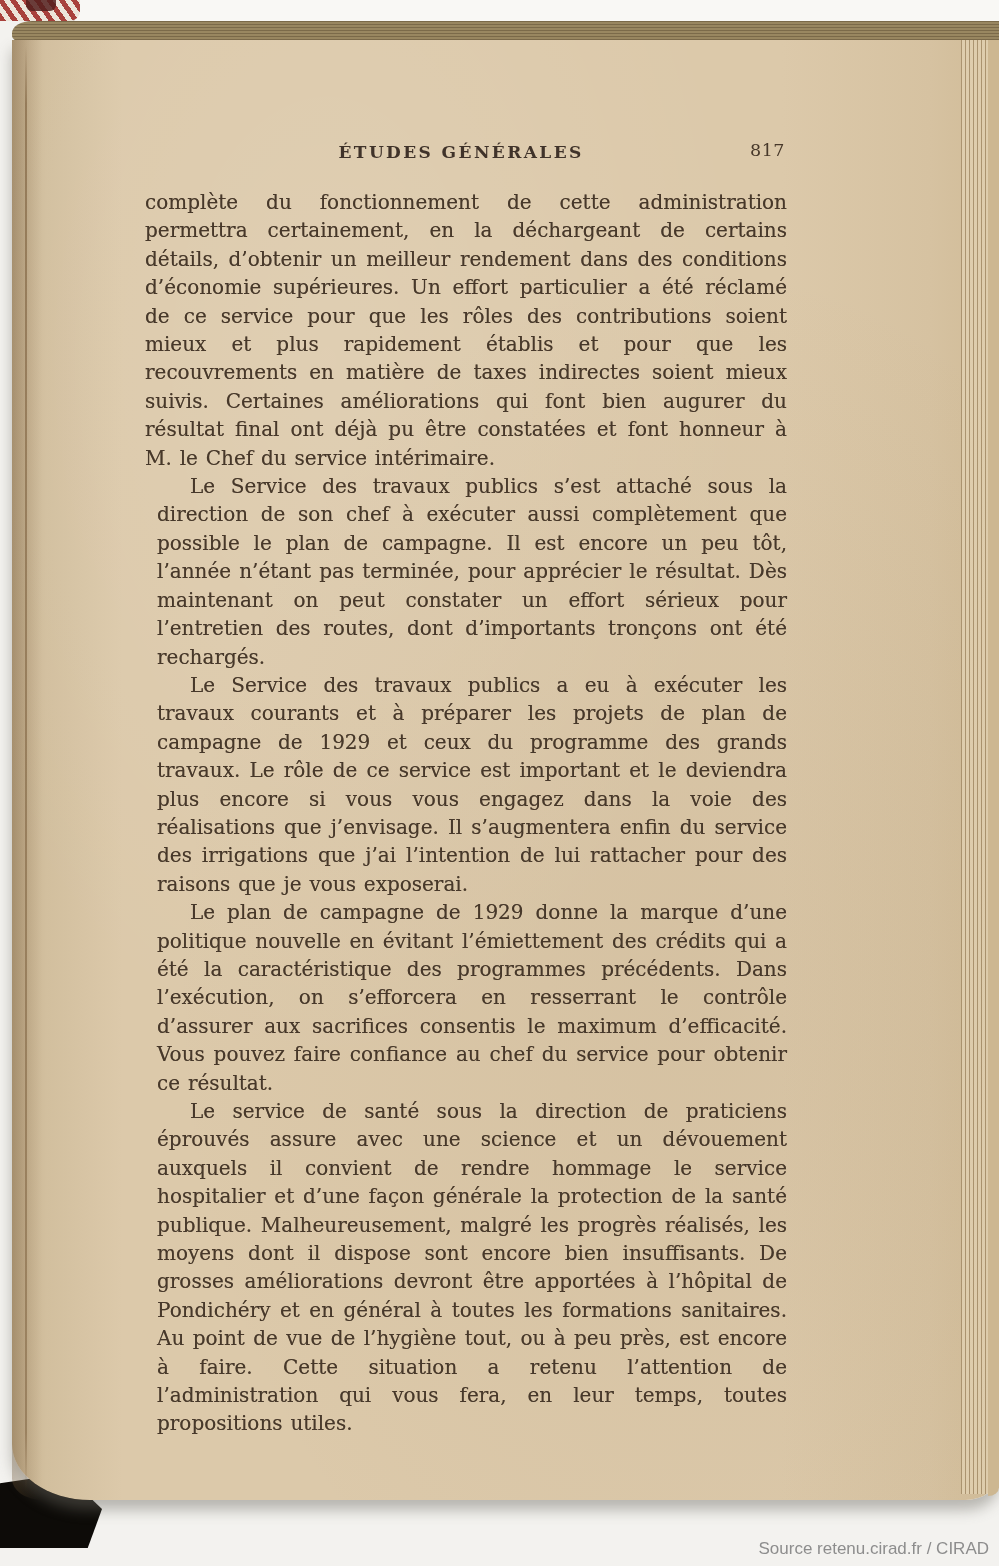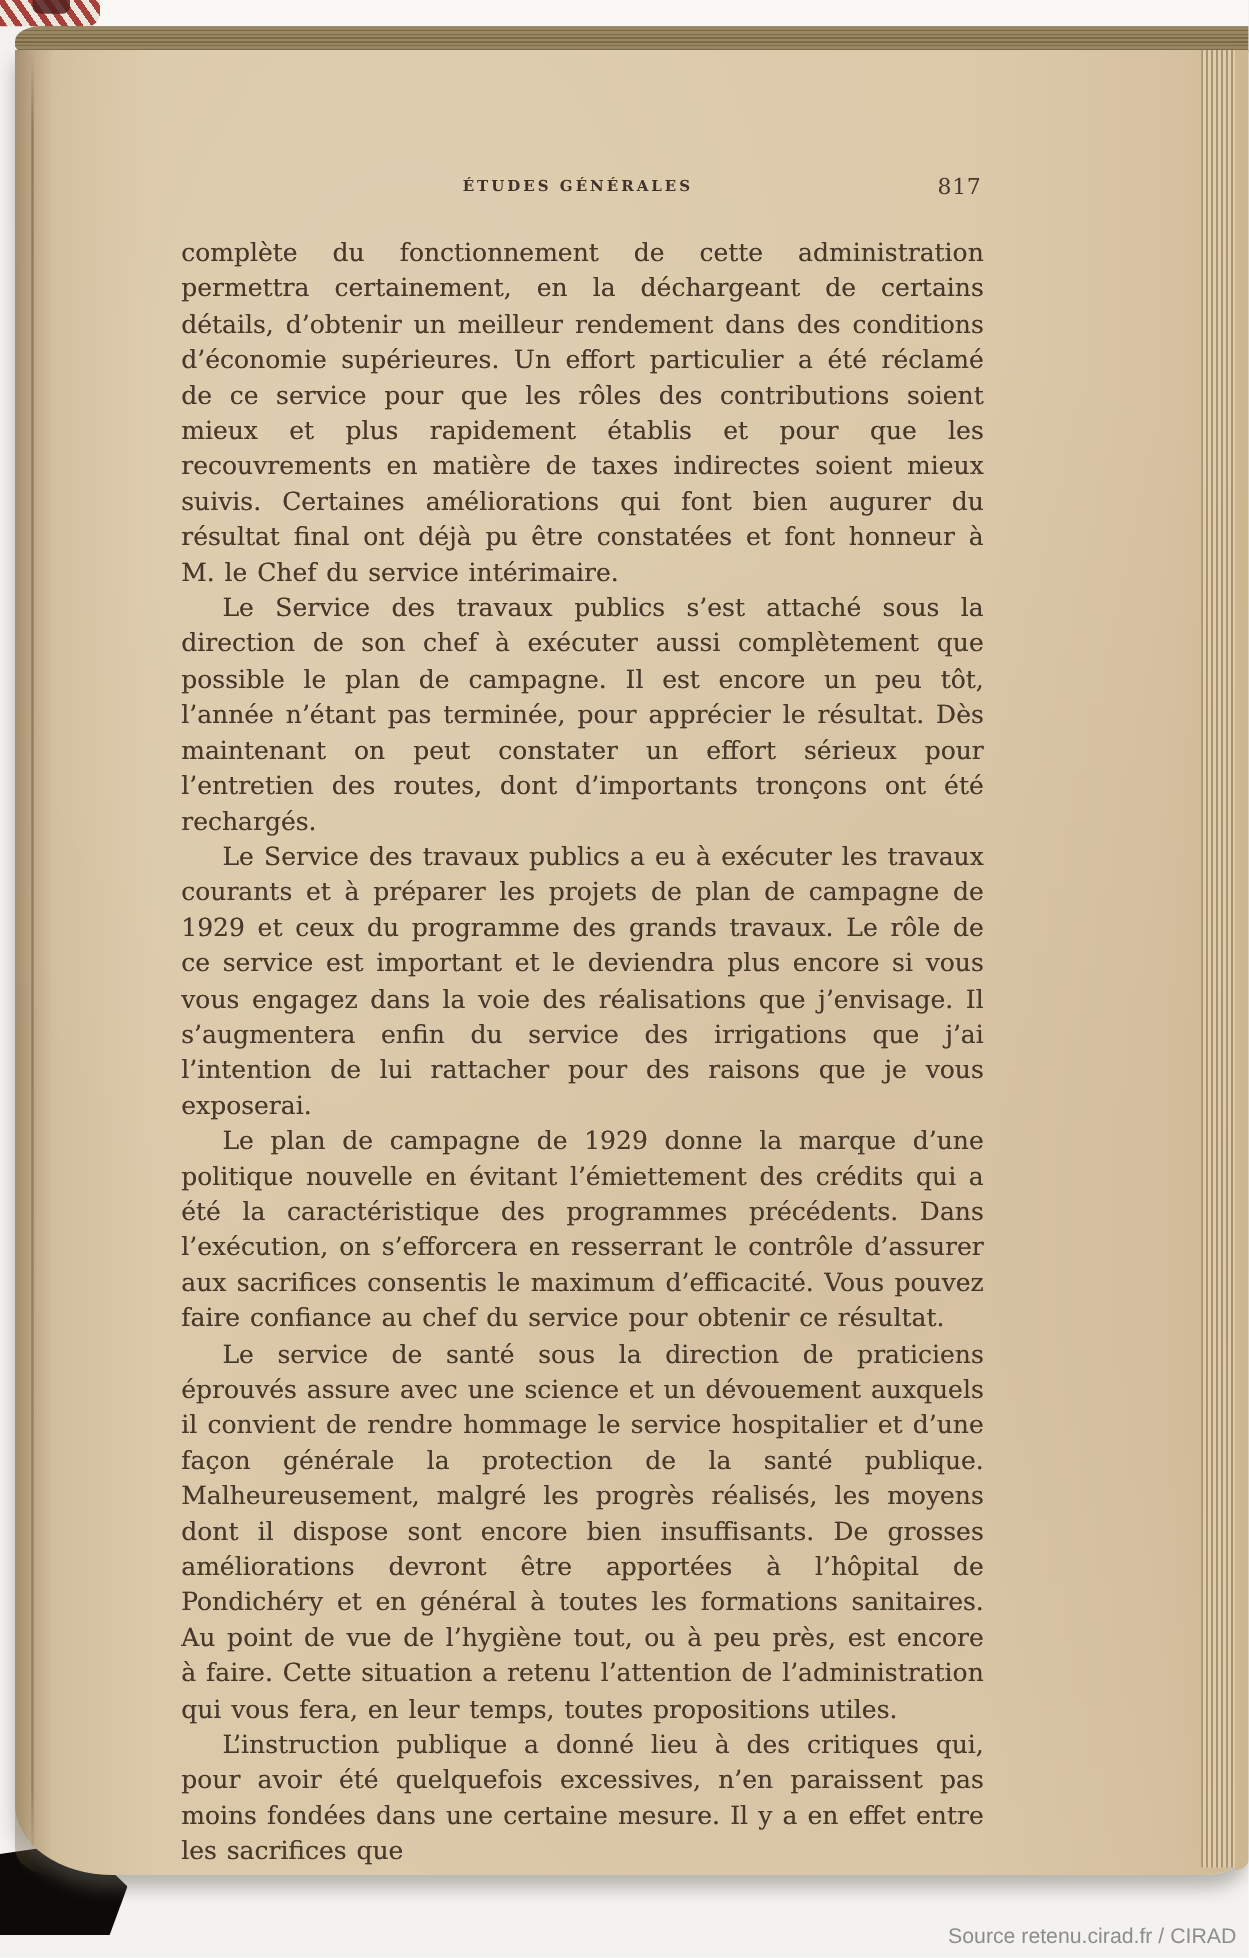--- a/index.html
+++ b/index.html
@@ -71,32 +71,32 @@
     background:var(--paper_edge);
     border-bottom-right-radius:30px 24px;
   }
   
   .page-content{
     position:absolute;left:133px;top:100px;width:642px;color:var(--ink);
   }
   .page-header{position:relative;height:24px;margin-bottom:24px;}
   .running-title{
     position:absolute;left:50%;top:2px;transform:translateX(-52%);
-    font-size:12px;font-weight:700;letter-spacing:2.4px;white-space:nowrap;
+    font-size:17px;font-weight:700;letter-spacing:2.4px;white-space:nowrap;
     color:#40332a;
   }
   .page-number{
     position:absolute;right:2px;top:0;font-size:17.5px;letter-spacing:.5px;
   }
   .para{
     font-size:20px;line-height:28.4px;text-align:justify;
     text-shadow:0 0 .5px rgba(71,56,42,.55);
     word-spacing:1.5px;
   }
-  .para.indent{text-indent:33px;}
+  .para.indent{text-indent:33px;margin-left:12px;}
   
   .source-caption{
     position:absolute;right:10px;bottom:7px;
     font-family:"Liberation Sans", sans-serif;font-size:17px;color:var(--footer_text);
   }
 </style>
 </head>
 <body>
 
 <div class="stage">
@@ -115,19 +115,18 @@
       <div class="page-header">
         <span class="running-title">ÉTUDES GÉNÉRALES</span>
         <span class="page-number">817</span>
       </div>
       <div>
           <p class="para">complète du fonctionnement de cette administration permettra certainement, en la déchargeant de certains détails, d’obtenir un meilleur rendement dans des conditions d’économie supérieures. Un effort particulier a été réclamé de ce service pour que les rôles des contributions soient mieux et plus rapidement établis et pour que les recouvrements en matière de taxes indirectes soient mieux suivis. Certaines améliorations qui font bien augurer du résultat final ont déjà pu être constatées et font honneur à M. le Chef du service intérimaire.</p>
           <p class="para indent">Le Service des travaux publics s’est attaché sous la direction de son chef à exécuter aussi complètement que possible le plan de campagne. Il est encore un peu tôt, l’année n’étant pas terminée, pour apprécier le résultat. Dès maintenant on peut constater un effort sérieux pour l’entretien des routes, dont d’importants tronçons ont été rechargés.</p>
           <p class="para indent">Le Service des travaux publics a eu à exécuter les travaux courants et à préparer les projets de plan de campagne de 1929 et ceux du programme des grands travaux. Le rôle de ce service est important et le deviendra plus encore si vous vous engagez dans la voie des réalisations que j’envisage. Il s’augmentera enfin du service des irrigations que j’ai l’intention de lui rattacher pour des raisons que je vous exposerai.</p>
           <p class="para indent">Le plan de campagne de 1929 donne la marque d’une politique nouvelle en évitant l’émiettement des crédits qui a été la caractéristique des programmes précédents. Dans l’exécution, on s’efforcera en resserrant le contrôle d’assurer aux sacrifices consentis le maximum d’efficacité. Vous pouvez faire confiance au chef du service pour obtenir ce résultat.</p>
           <p class="para indent">Le service de santé sous la direction de praticiens éprouvés assure avec une science et un dévouement auxquels il convient de rendre hommage le service hospitalier et d’une façon générale la protection de la santé publique. Malheureusement, malgré les progrès réalisés, les moyens dont il dispose sont encore bien insuffisants. De grosses améliorations devront être apportées à l’hôpital de Pondichéry et en général à toutes les formations sanitaires. Au point de vue de l’hygiène tout, ou à peu près, est encore à faire. Cette situation a retenu l’attention de l’administration qui vous fera, en leur temps, toutes propositions utiles.</p>
-          <p class="para indent">L’instruction publique a donné lieu à des critiques qui, pour avoir été quelquefois excessives, n’en paraissent pas moins fondées dans une certaine mesure. Il y a en effet entre les sacrifices que</p>
         </div>
     </div>
   </div>
 
   <div class="source-caption">Source retenu.cirad.fr / CIRAD</div>
 </div>
 
 </body></html>

